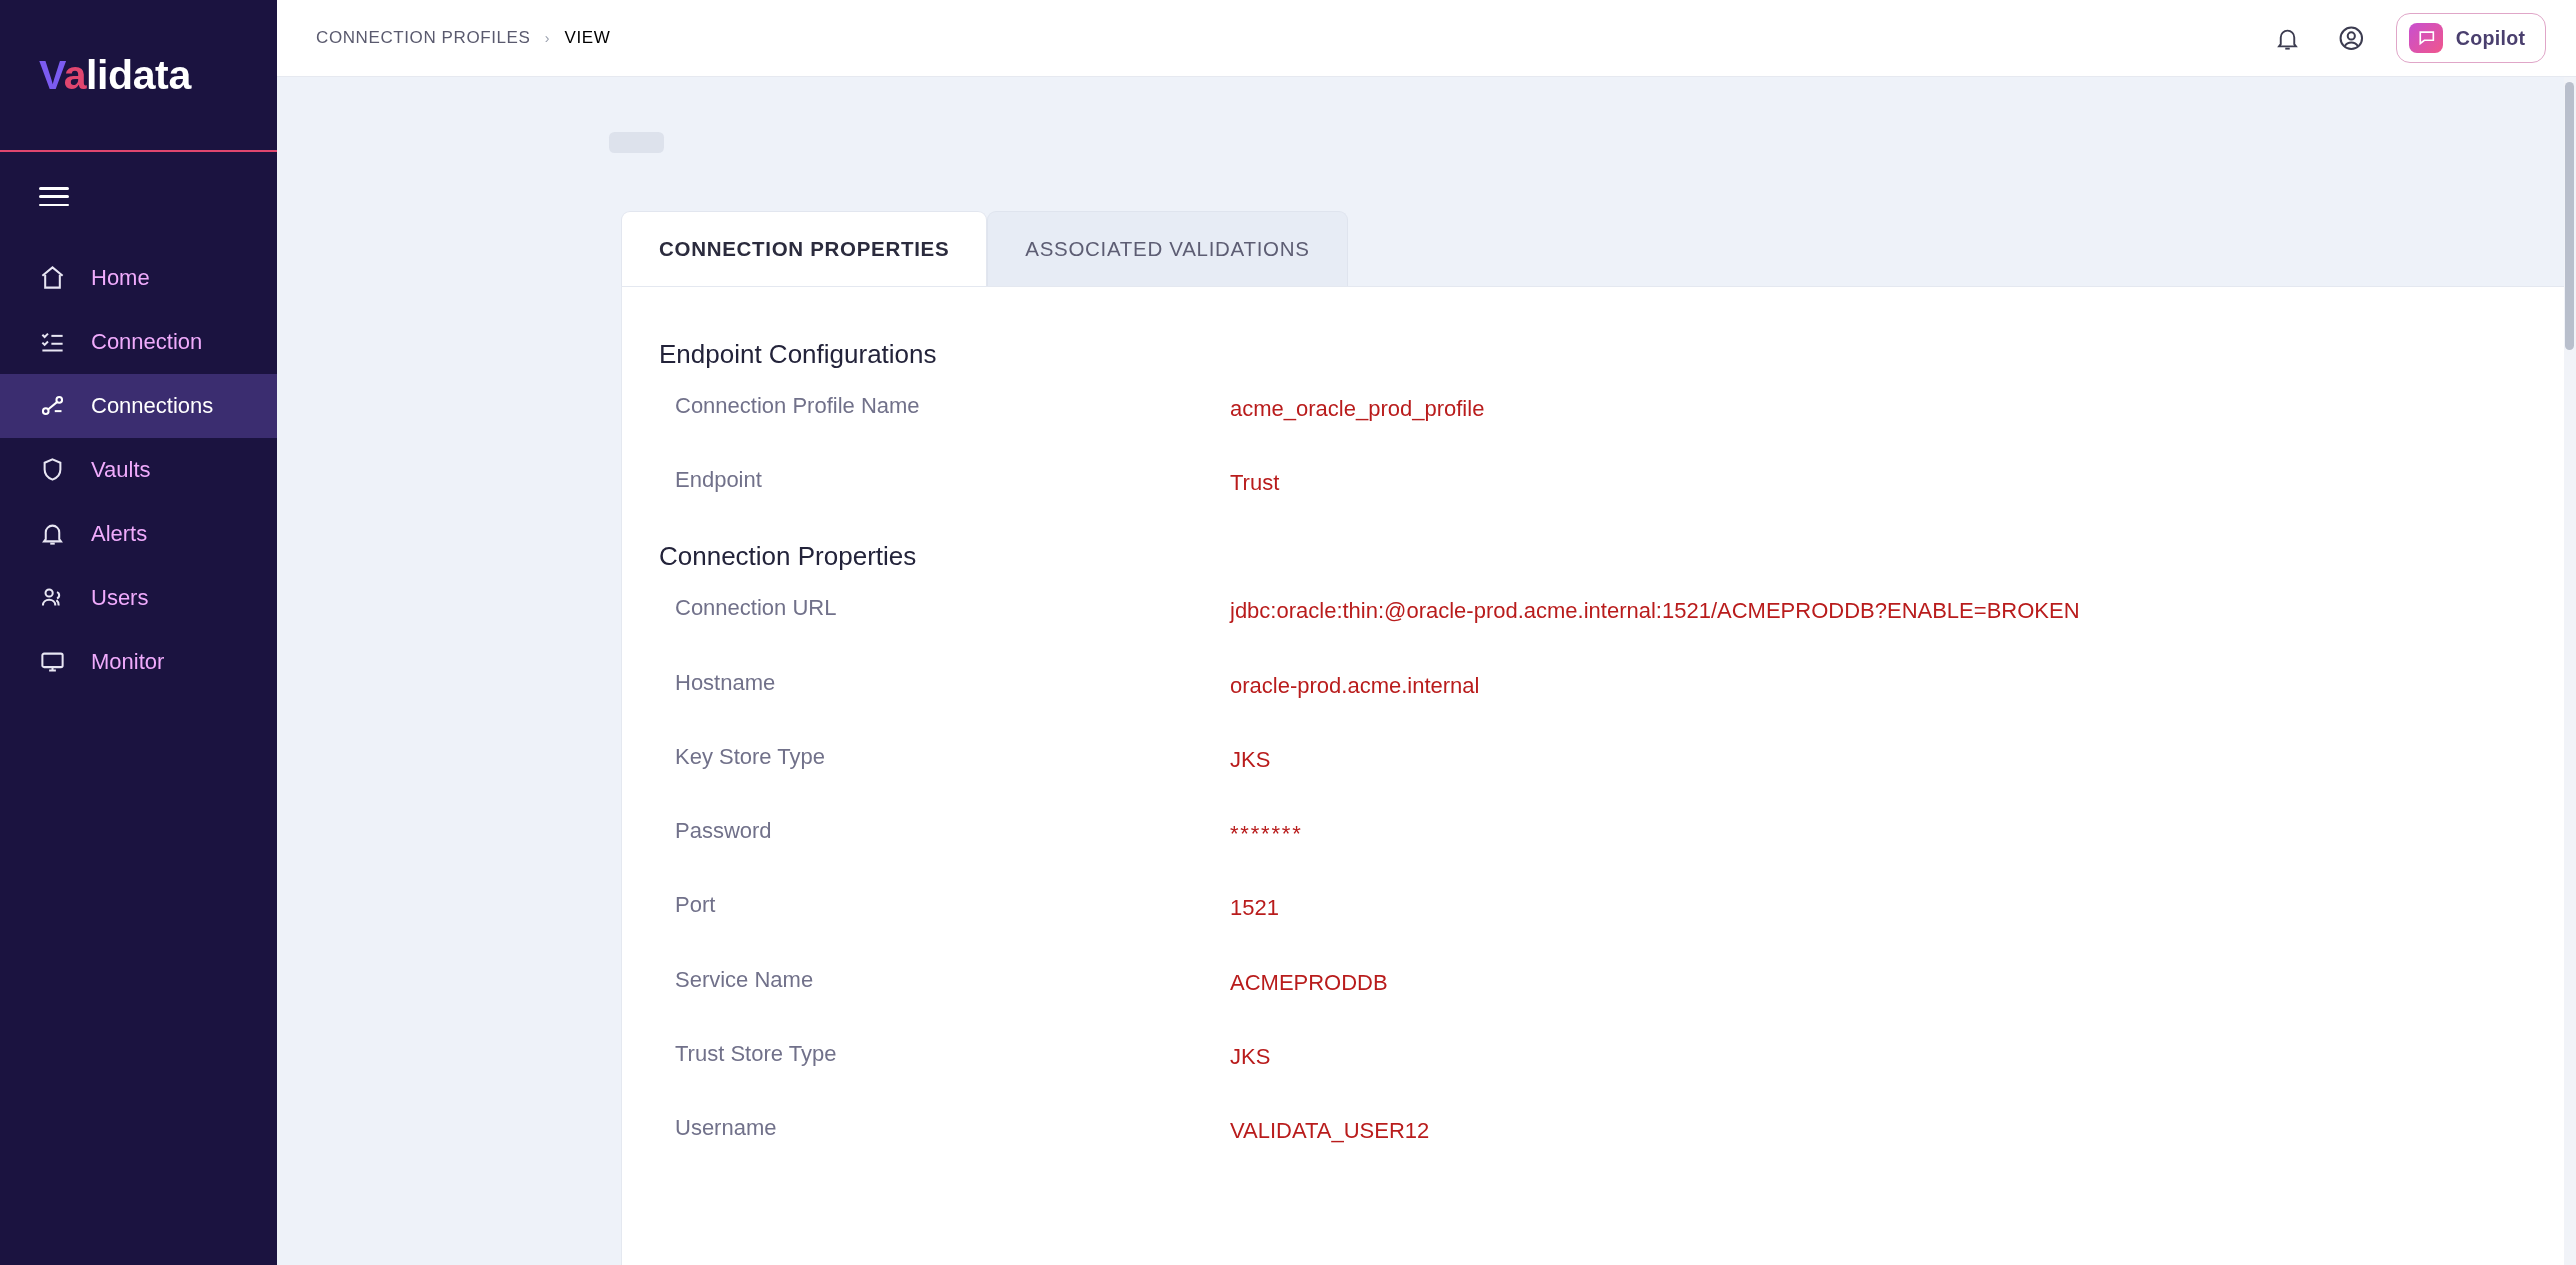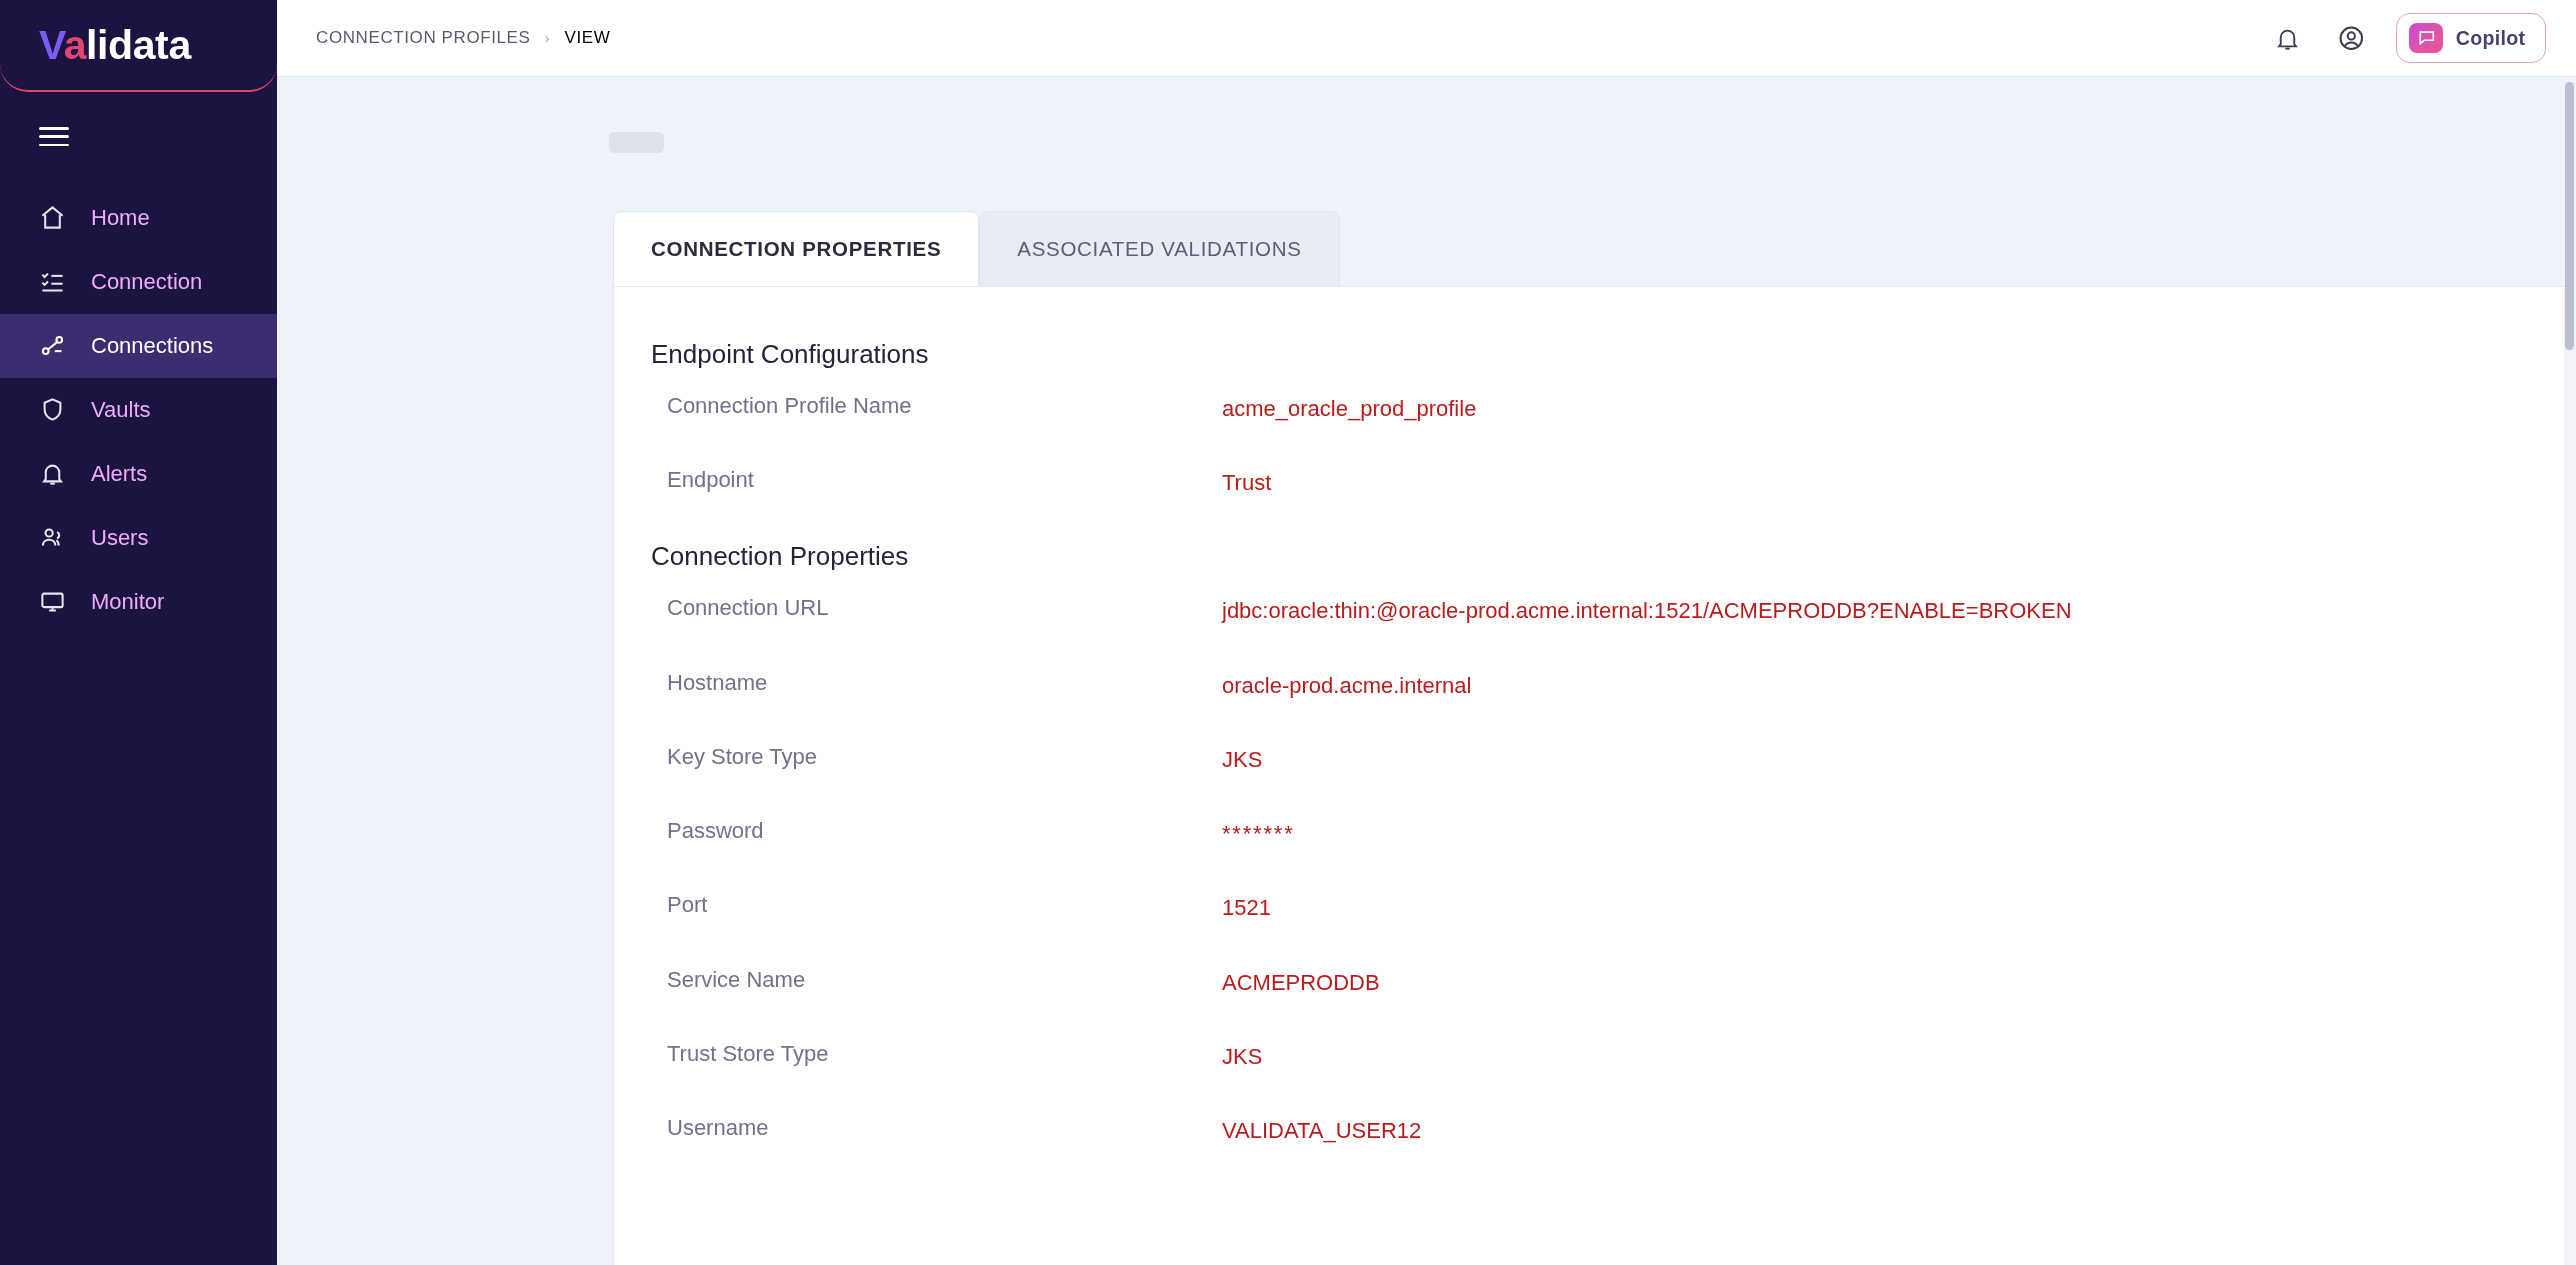--- a/index.html
+++ b/index.html
@@ -21,26 +21,25 @@
   .sidebar {
     width: 277px;
     min-width: 277px;
     height: 100%;
     background: #1b1340;
     color: #ffffff;
     display: flex;
     flex-direction: column;
   }
   .brand {
-    height: 92px;
+    height: 152px;
     display: flex;
     align-items: center;
     padding-left: 39px;
     border-bottom: 2.7px solid #e0466f;
-    border-radius: 28px;
   }
   .brand-text {
     font-size: 41px;
     font-weight: bold;
     letter-spacing: -0.4px;
   }
   .brand-v { color: #7b5bf0; }
   .brand-a { color: #e0466f; }
   .brand-rest { color: #ffffff; }
   .hamburger {
@@ -137,21 +136,21 @@
   .copilot-label {
     font-size: 19.6px;
     font-weight: bold;
     color: #4a3f6e;
     letter-spacing: 0.3px;
   }
 
   
   .page-body {
     flex: 1;
-    padding: 0 0 0 4px;
+    padding: 0 0 0 12px;
     position: relative;
     overflow: hidden;
   }
   .chip-stub {
     position: absolute;
     left: 332px; top: 55px;
     width: 55px; height: 21.4px;
     background: #dde2ec;
     border-radius: 5.4px;
   }

